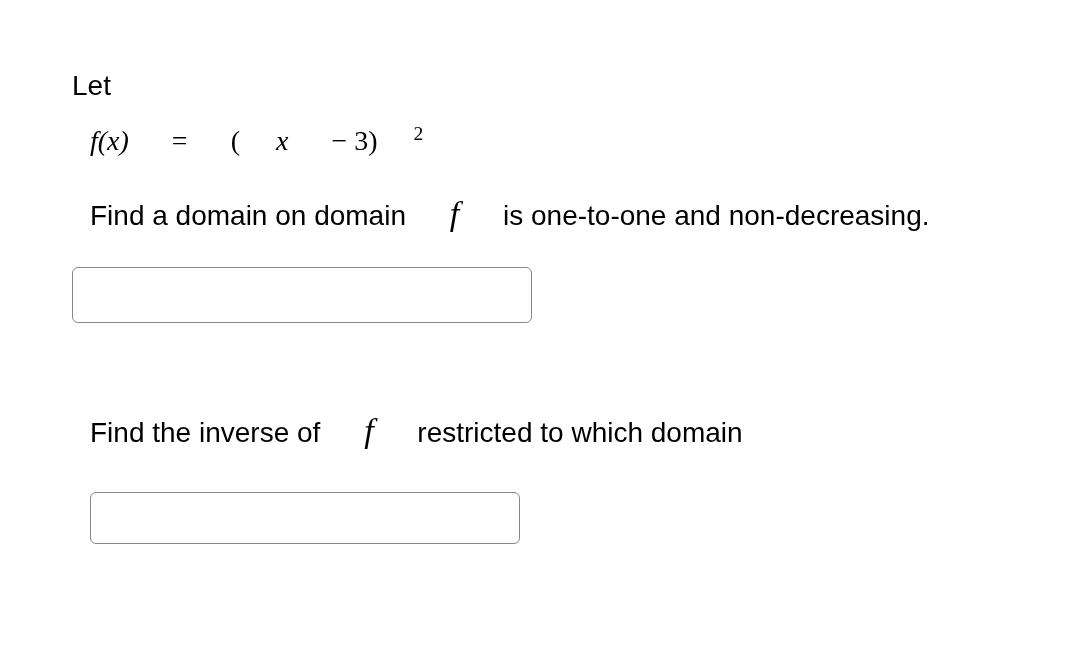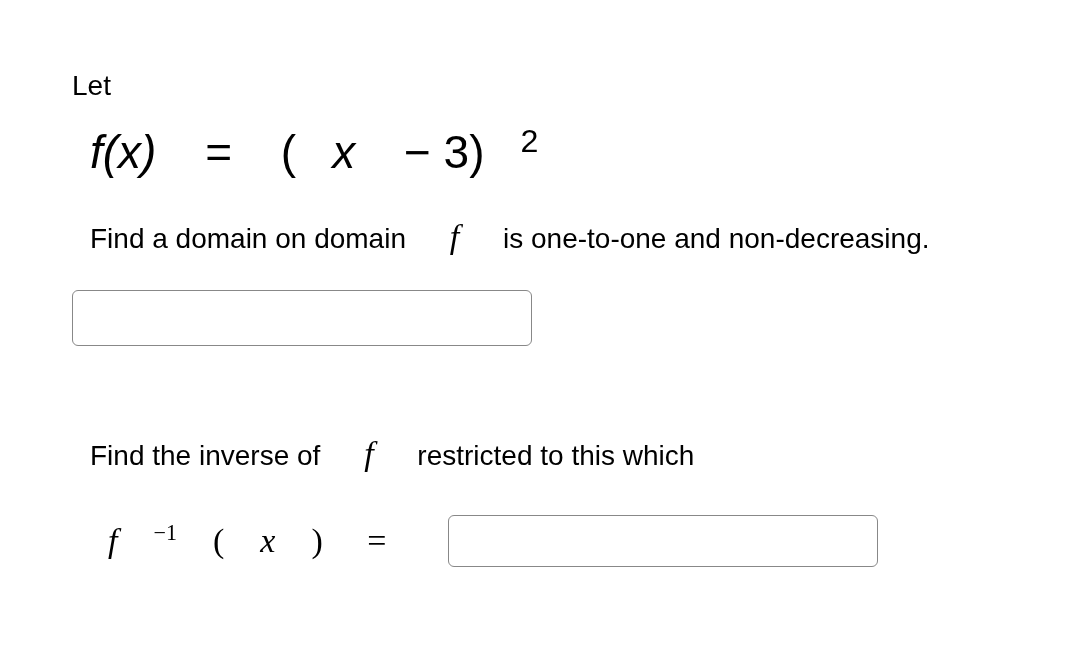--- a/index.html
+++ b/index.html
@@ -13,22 +13,22 @@
       color: #000;
       background: #fff;
       padding: 12px 18px;
       width: 1068px;
     }
     .line {
       margin-bottom: 4px;
       line-height: 1.4;
     }
     .formula {
-      font-family: Liberation Sans, sans-serif;
-      font-size: 46px;
+      font-family: Liberation Serif, serif;
+      font-size: 28px;
       margin-bottom: 28px;
       line-height: 1.3;
     }
     .math-f {
       font-style: italic;
       font-family: 'Times New Roman', Times, serif;
       font-size: 34px;
     }
     .math-x {
       font-style: italic;
@@ -90,24 +90,21 @@
 
 <div class="prompt">
   <span>Find a domain on domain </span><span class="math-f">f</span><span> is one-to-one and non-decreasing.</span>
 </div>
 
 <input type="text" class="input-box" value="" style="">
 
 <div class="section-gap"></div>
 
 <div class="prompt">
-  <span>Find the inverse of </span><span class="math-f">f</span><span> restricted to this which</span>
+  <span>Find the inverse of </span><span class="math-f">f</span><span> restricted to which domain</span>
 </div>
 
 <div class="inverse-row">
-  <span class="inverse-label">
-    <span class="math-x">f</span><span class="neg1">−1</span><span>(</span><span class="math-x">x</span><span>)</span><span> = </span>
-  </span>
   <input type="text" class="input-box input-box-narrow" value="" style="">
 </div>
 
 
 
 
 </body></html>

